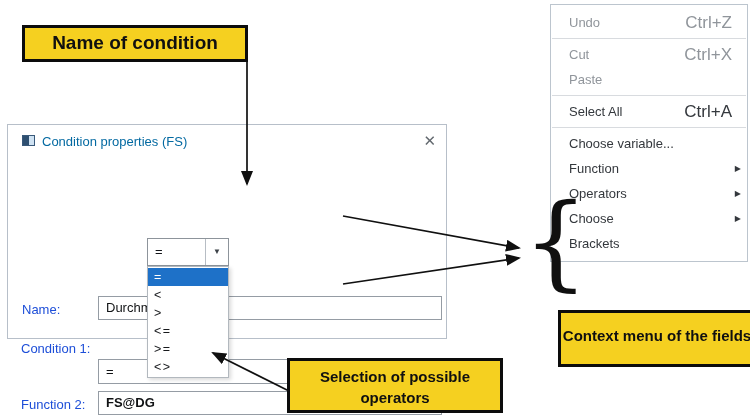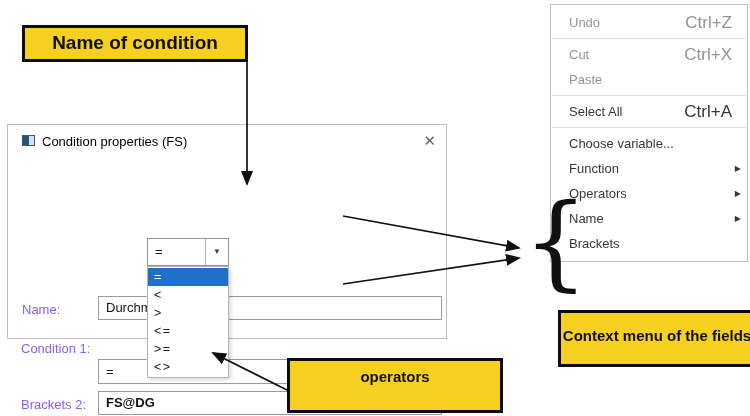--- a/index.html
+++ b/index.html
@@ -5,23 +5,23 @@
   html,body{margin:0;padding:0;background:#fff;}
   .canvas{position:relative;width:750px;height:416px;background:#fff;overflow:hidden;
           font-family:"Liberation Sans",sans-serif;}
 
   
   .dialog{position:absolute;left:7px;top:124px;width:440px;height:215px;
           background:#fff;border:1px solid #b7bfc9;box-sizing:border-box;z-index:1;}
   .dlg-titlebar{position:absolute;left:0;top:0;right:0;height:30px;}
   .win-icon{position:absolute;left:14px;top:10px;width:13px;height:11px;box-sizing:border-box;
             border:1px solid #39597a;background:linear-gradient(90deg,#2e4f70 0 58%,#cfe2f2 58%);}
-  .dlg-title{position:absolute;left:34px;top:9px;font-size:13px;color:#000000;}
+  .dlg-title{position:absolute;left:34px;top:9px;font-size:13px;color:#0369a1;}
   .dlg-close{position:absolute;right:10px;top:7px;font-size:15px;color:#63696f;cursor:default;}
-  .dlg-label{position:absolute;font-size:13px;color:#8b5cf6;}
+  .dlg-label{position:absolute;font-size:13px;color:#1d4ed8;}
   .lbl-name{left:14px;top:177px;}
   .lbl-c1{left:13px;top:216px;}
   .lbl-c2{left:13px;top:272px;}
   .dlg-input{position:absolute;left:90px;width:344px;height:24px;box-sizing:border-box;
              border:1px solid #959ca4;background:#fff;font-size:13px;line-height:22px;
              padding-left:7px;color:#101214;}
   .inp-name{top:171px;}
   .inp-c1{top:201px;}
   .inp-c2{top:266px;font-weight:bold;}
   .combo-row{position:absolute;left:90px;top:234px;width:300px;height:25px;box-sizing:border-box;
@@ -81,21 +81,21 @@
     <span class="dlg-label lbl-name">Name:</span>
     <div class="dlg-input inp-name">Durchmesser</div>
 
     <span class="dlg-label lbl-c1">Condition 1:</span>
 
     <div class="combo-row">
       <span>=</span>
       <span class="arrow">▼</span>
     </div>
 
-    <span class="dlg-label lbl-c2">Brackets 2:</span>
+    <span class="dlg-label lbl-c2">Function 2:</span>
     <div class="dlg-input inp-c2">FS@DG</div>
 
   </div>
 
   <div class="op-combo">
     <span class="val">=</span>
     <span class="btn-arrow"><span>▼</span></span>
   </div>
   <div class="op-list">
     <div class="op-item selected">=</div>
@@ -131,37 +131,38 @@
     </div>
     <div class="menu-item enabled">
       <span>Function</span>
       <span class="subarrow">▶</span>
     </div>
     <div class="menu-item enabled">
       <span>Operators</span>
       <span class="subarrow">▶</span>
     </div>
     <div class="menu-item enabled">
-      <span>Name</span>
+      <span>Choose</span>
       <span class="subarrow">▶</span>
     </div>
     <div class="menu-item enabled">
       <span>Brackets</span>
     </div>
   </div>
 
   <div class="brace">{</div>
 
   <div class="callout callout-a">
     <span>Name of condition</span>
   </div>
   <div class="callout callout-b">
     <div>Context menu  of the fields</div>
   </div>
   <div class="callout callout-c">
+    <div>Selection of possible</div>
     <div>operators</div>
   </div>
 
   <svg class="arrows" width="750" height="416">
     <defs>
       <marker id="ah" markerUnits="userSpaceOnUse" markerWidth="15" markerHeight="12" refX="13" refY="6" orient="auto">
         <polygon points="0,0 15,6 0,12" fill="#101010"></polygon>
       </marker>
     </defs>
     <line x1="247" y1="61" x2="247" y2="184" stroke="#101010" stroke-width="1.7" marker-end="url(#ah)"></line>

